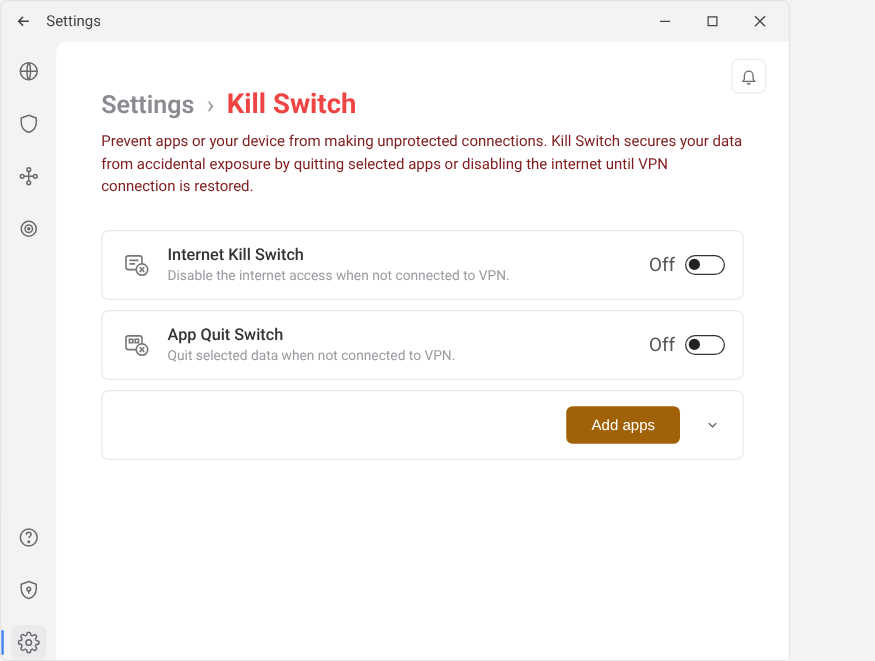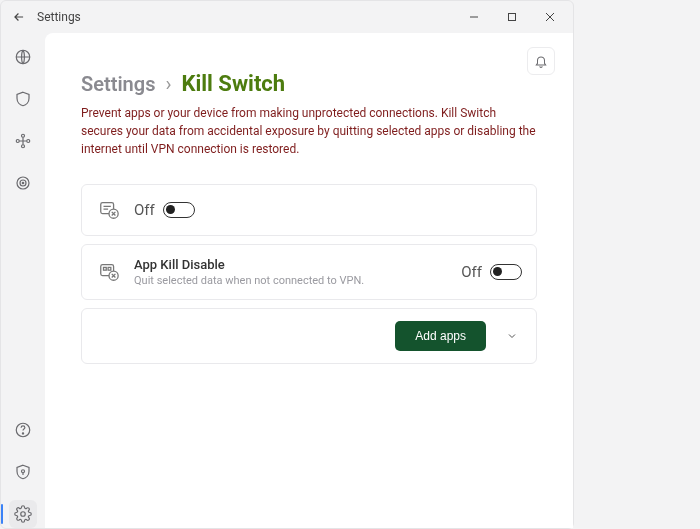--- a/index.html
+++ b/index.html
@@ -8,21 +8,21 @@
     background: #f3f3f4;
     width: 700px;
     height: 529px;
     overflow: hidden;
     color: #222;
     font-size: 13px;
   }
   .window {
     display: flex;
     flex-direction: column;
-    width: 574px;
+    width: 632px;
     height: 529px;
     border: 1px solid #e4e4e6;
     background: #f3f3f4;
     border-radius: 6px;
   }
   .titlebar {
     height: 32px;
     display: flex;
     align-items: center;
     padding: 0 8px;
@@ -99,21 +99,21 @@
   .breadcrumb {
     margin-top: 18px;
     display: flex;
     align-items: baseline;
     gap: 10px;
     font-size: 20px;
     font-weight: 600;
     color: #8a8a90;
   }
   .breadcrumb .current {
-    color: #4d7c0f;
+    color: #ef4444;
     font-size: 22px;
     font-weight: 700;
   }
   .breadcrumb .sep {
     color: #999;
     font-weight: 400;
   }
   .subtitle {
     margin-top: 8px;
     font-size: 12px;
@@ -172,21 +172,21 @@
     left: 2px; top: 2px;
     width: 9px; height: 9px;
     background: #222;
     border-radius: 50%;
   }
   .card.selected-apps {
     align-items: center;
   }
   .card.selected-apps .title { font-weight: 500; }
   .addbtn {
-    background: #14532d;
+    background: #a16207;
     color: #fff;
     border: none;
     padding: 8px 20px;
     border-radius: 5px;
     font-size: 12px;
     font-weight: 500;
   }
   .chev {
     width: 20px; height: 20px;
     display:flex;align-items:center;justify-content:center;
@@ -295,39 +295,43 @@
       <div class="cards">
 
         <div class="card">
           <div class="iconcell">
             <svg width="22" height="22" viewBox="0 0 24 24" fill="none" stroke="currentColor" stroke-width="1.4">
                 <rect x="3" y="4" width="14" height="12" rx="2"></rect>
                 <path d="M6 8h8M6 11h5"></path>
                 <circle cx="17" cy="16" r="5" fill="#fff"></circle>
                 <path d="M15 14l4 4M19 14l-4 4"></path>
               </svg>
+          </div>
+          <div class="txt">
+            <div class="title">Internet Kill Switch</div>
+            <div class="desc">Disable the internet access when not connected to VPN.</div>
           </div>
           <div class="toggle-wrap">
             <span>Off</span>
             <div class="toggle"></div>
           </div>
         </div>
 
         <div class="card">
           <div class="iconcell">
             <svg width="22" height="22" viewBox="0 0 24 24" fill="none" stroke="currentColor" stroke-width="1.4">
                 <rect x="3" y="4" width="14" height="12" rx="2"></rect>
                 <rect x="6" y="7" width="3" height="3"></rect>
                 <rect x="11" y="7" width="3" height="3"></rect>
                 <circle cx="17" cy="16" r="5" fill="#fff"></circle>
                 <path d="M15 14l4 4M19 14l-4 4"></path>
               </svg>
           </div>
           <div class="txt">
-            <div class="title">App Kill Disable</div>
+            <div class="title">App Quit Switch</div>
             <div class="desc">Quit selected data when not connected to VPN.</div>
           </div>
           <div class="toggle-wrap">
             <span>Off</span>
             <div class="toggle"></div>
           </div>
         </div>
 
         <div class="card selected-apps">
           <div class="txt">

